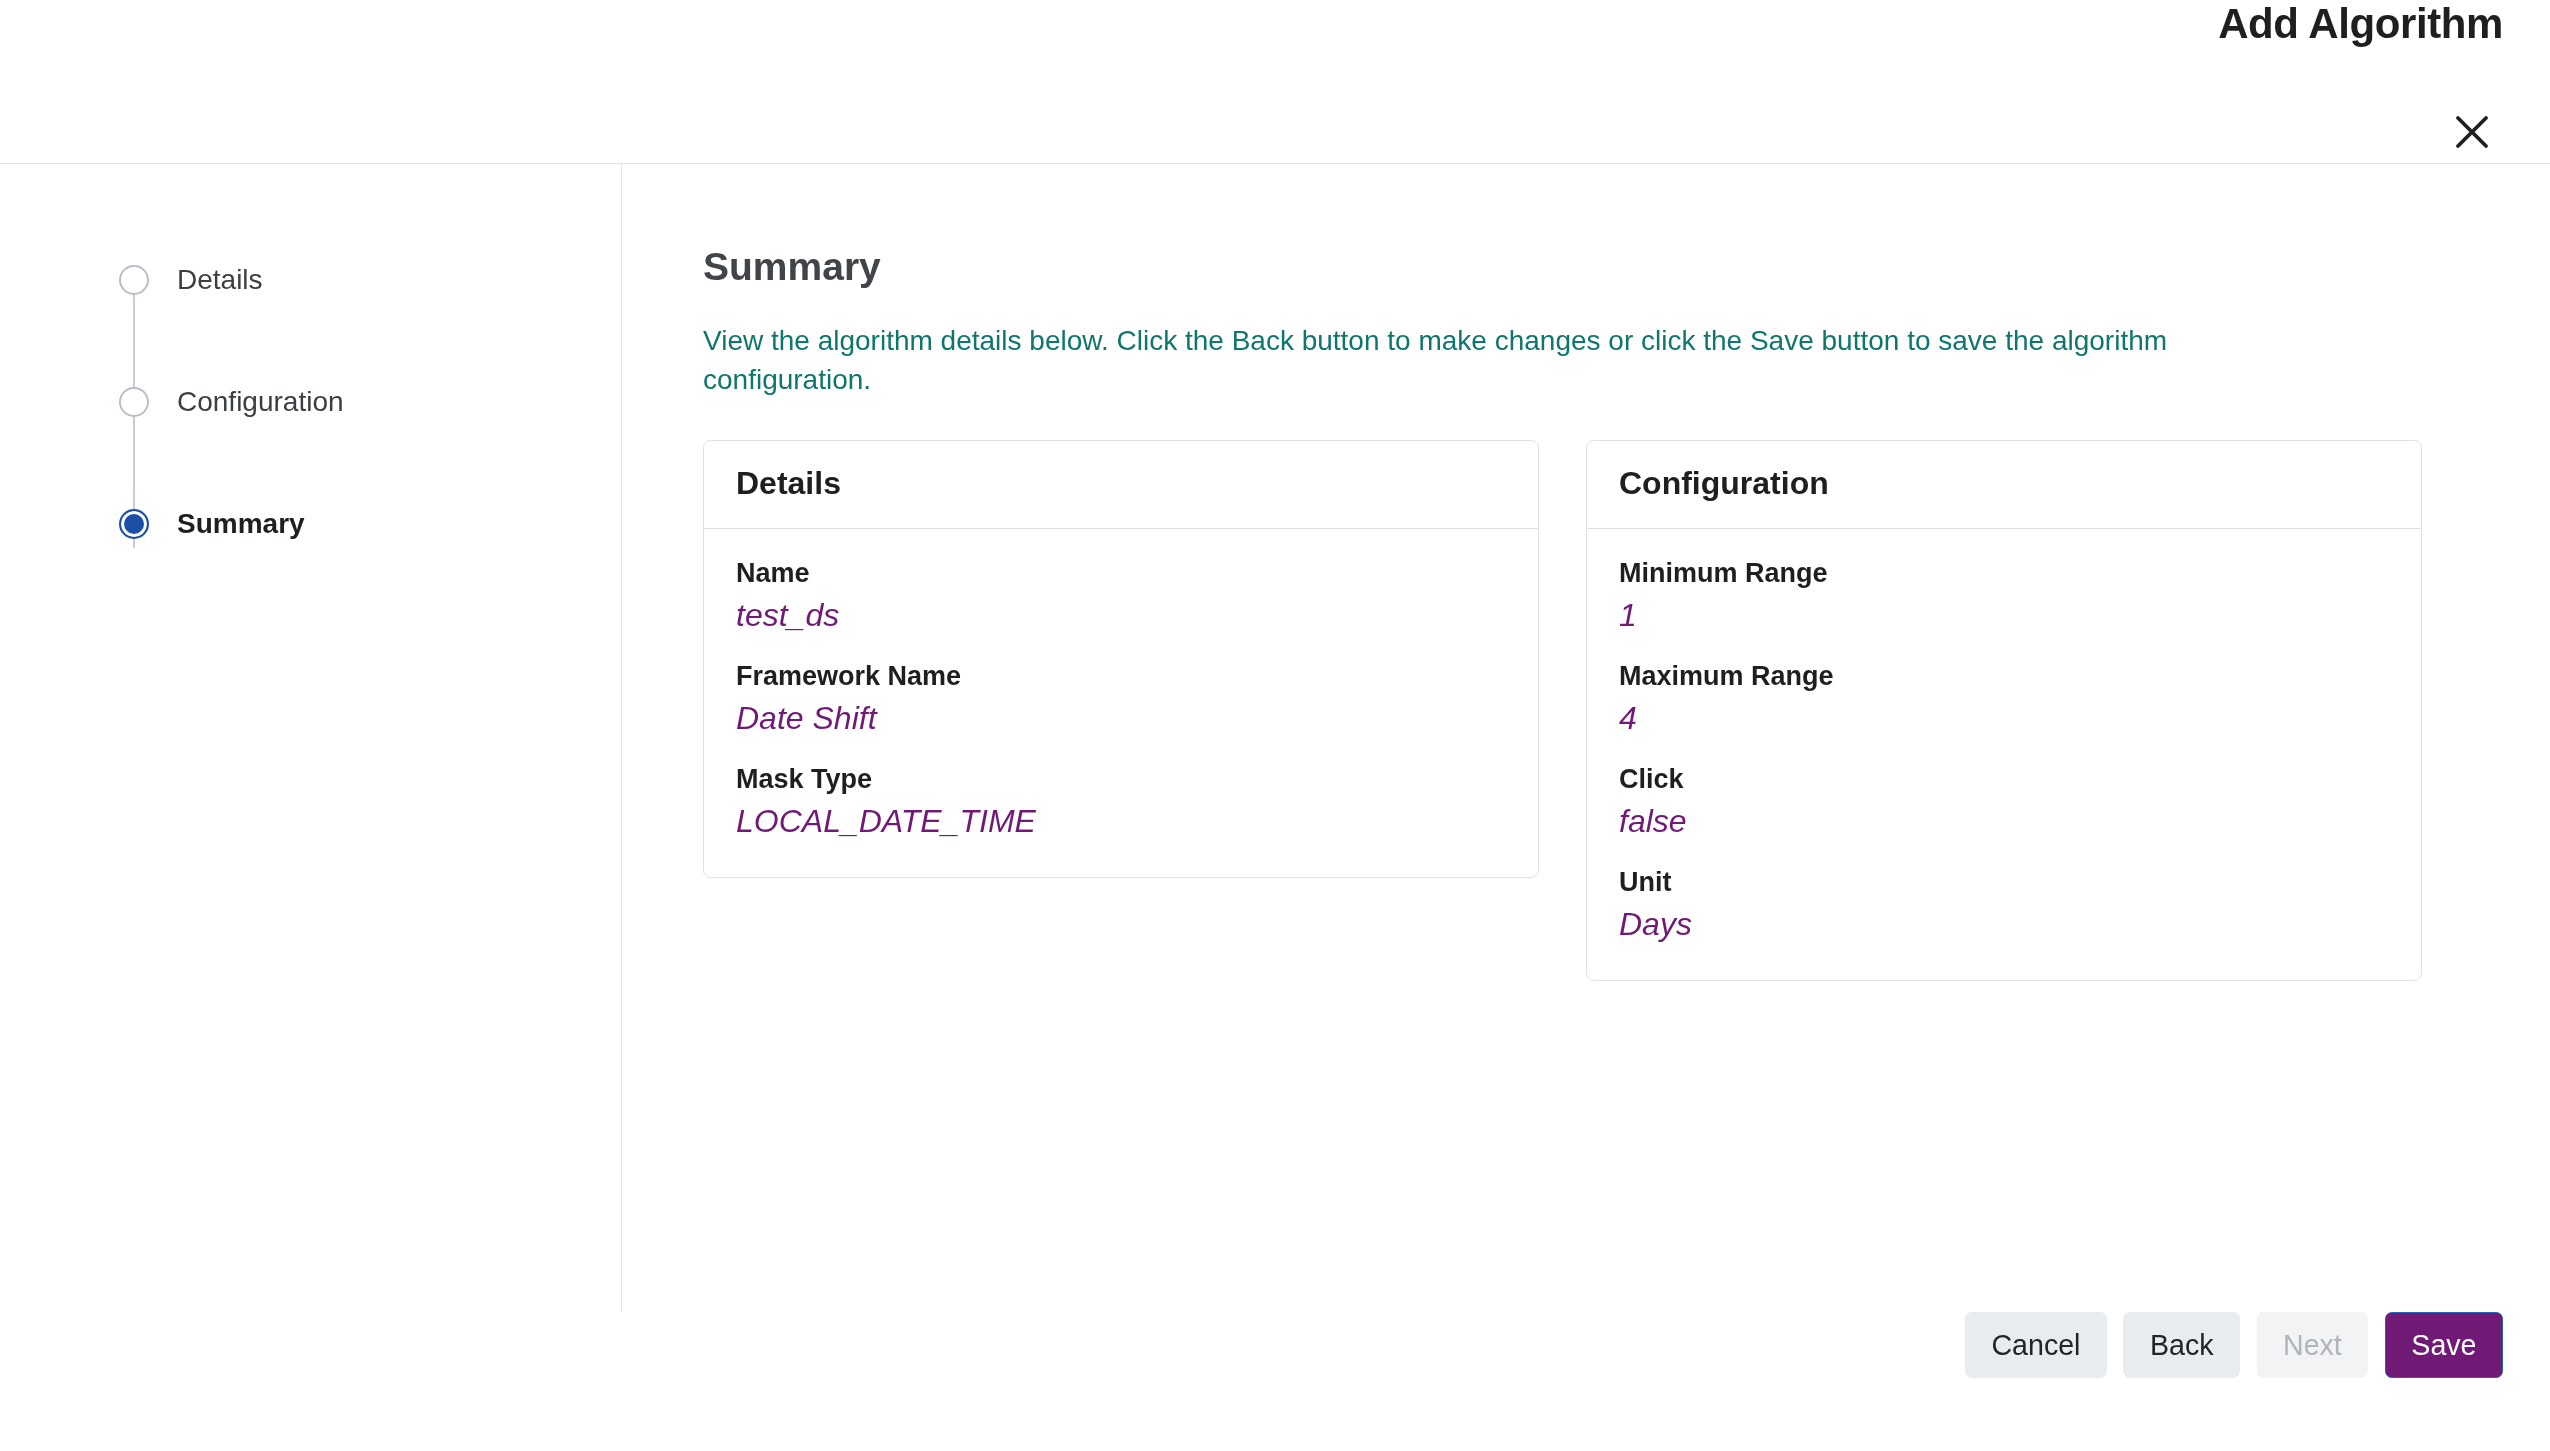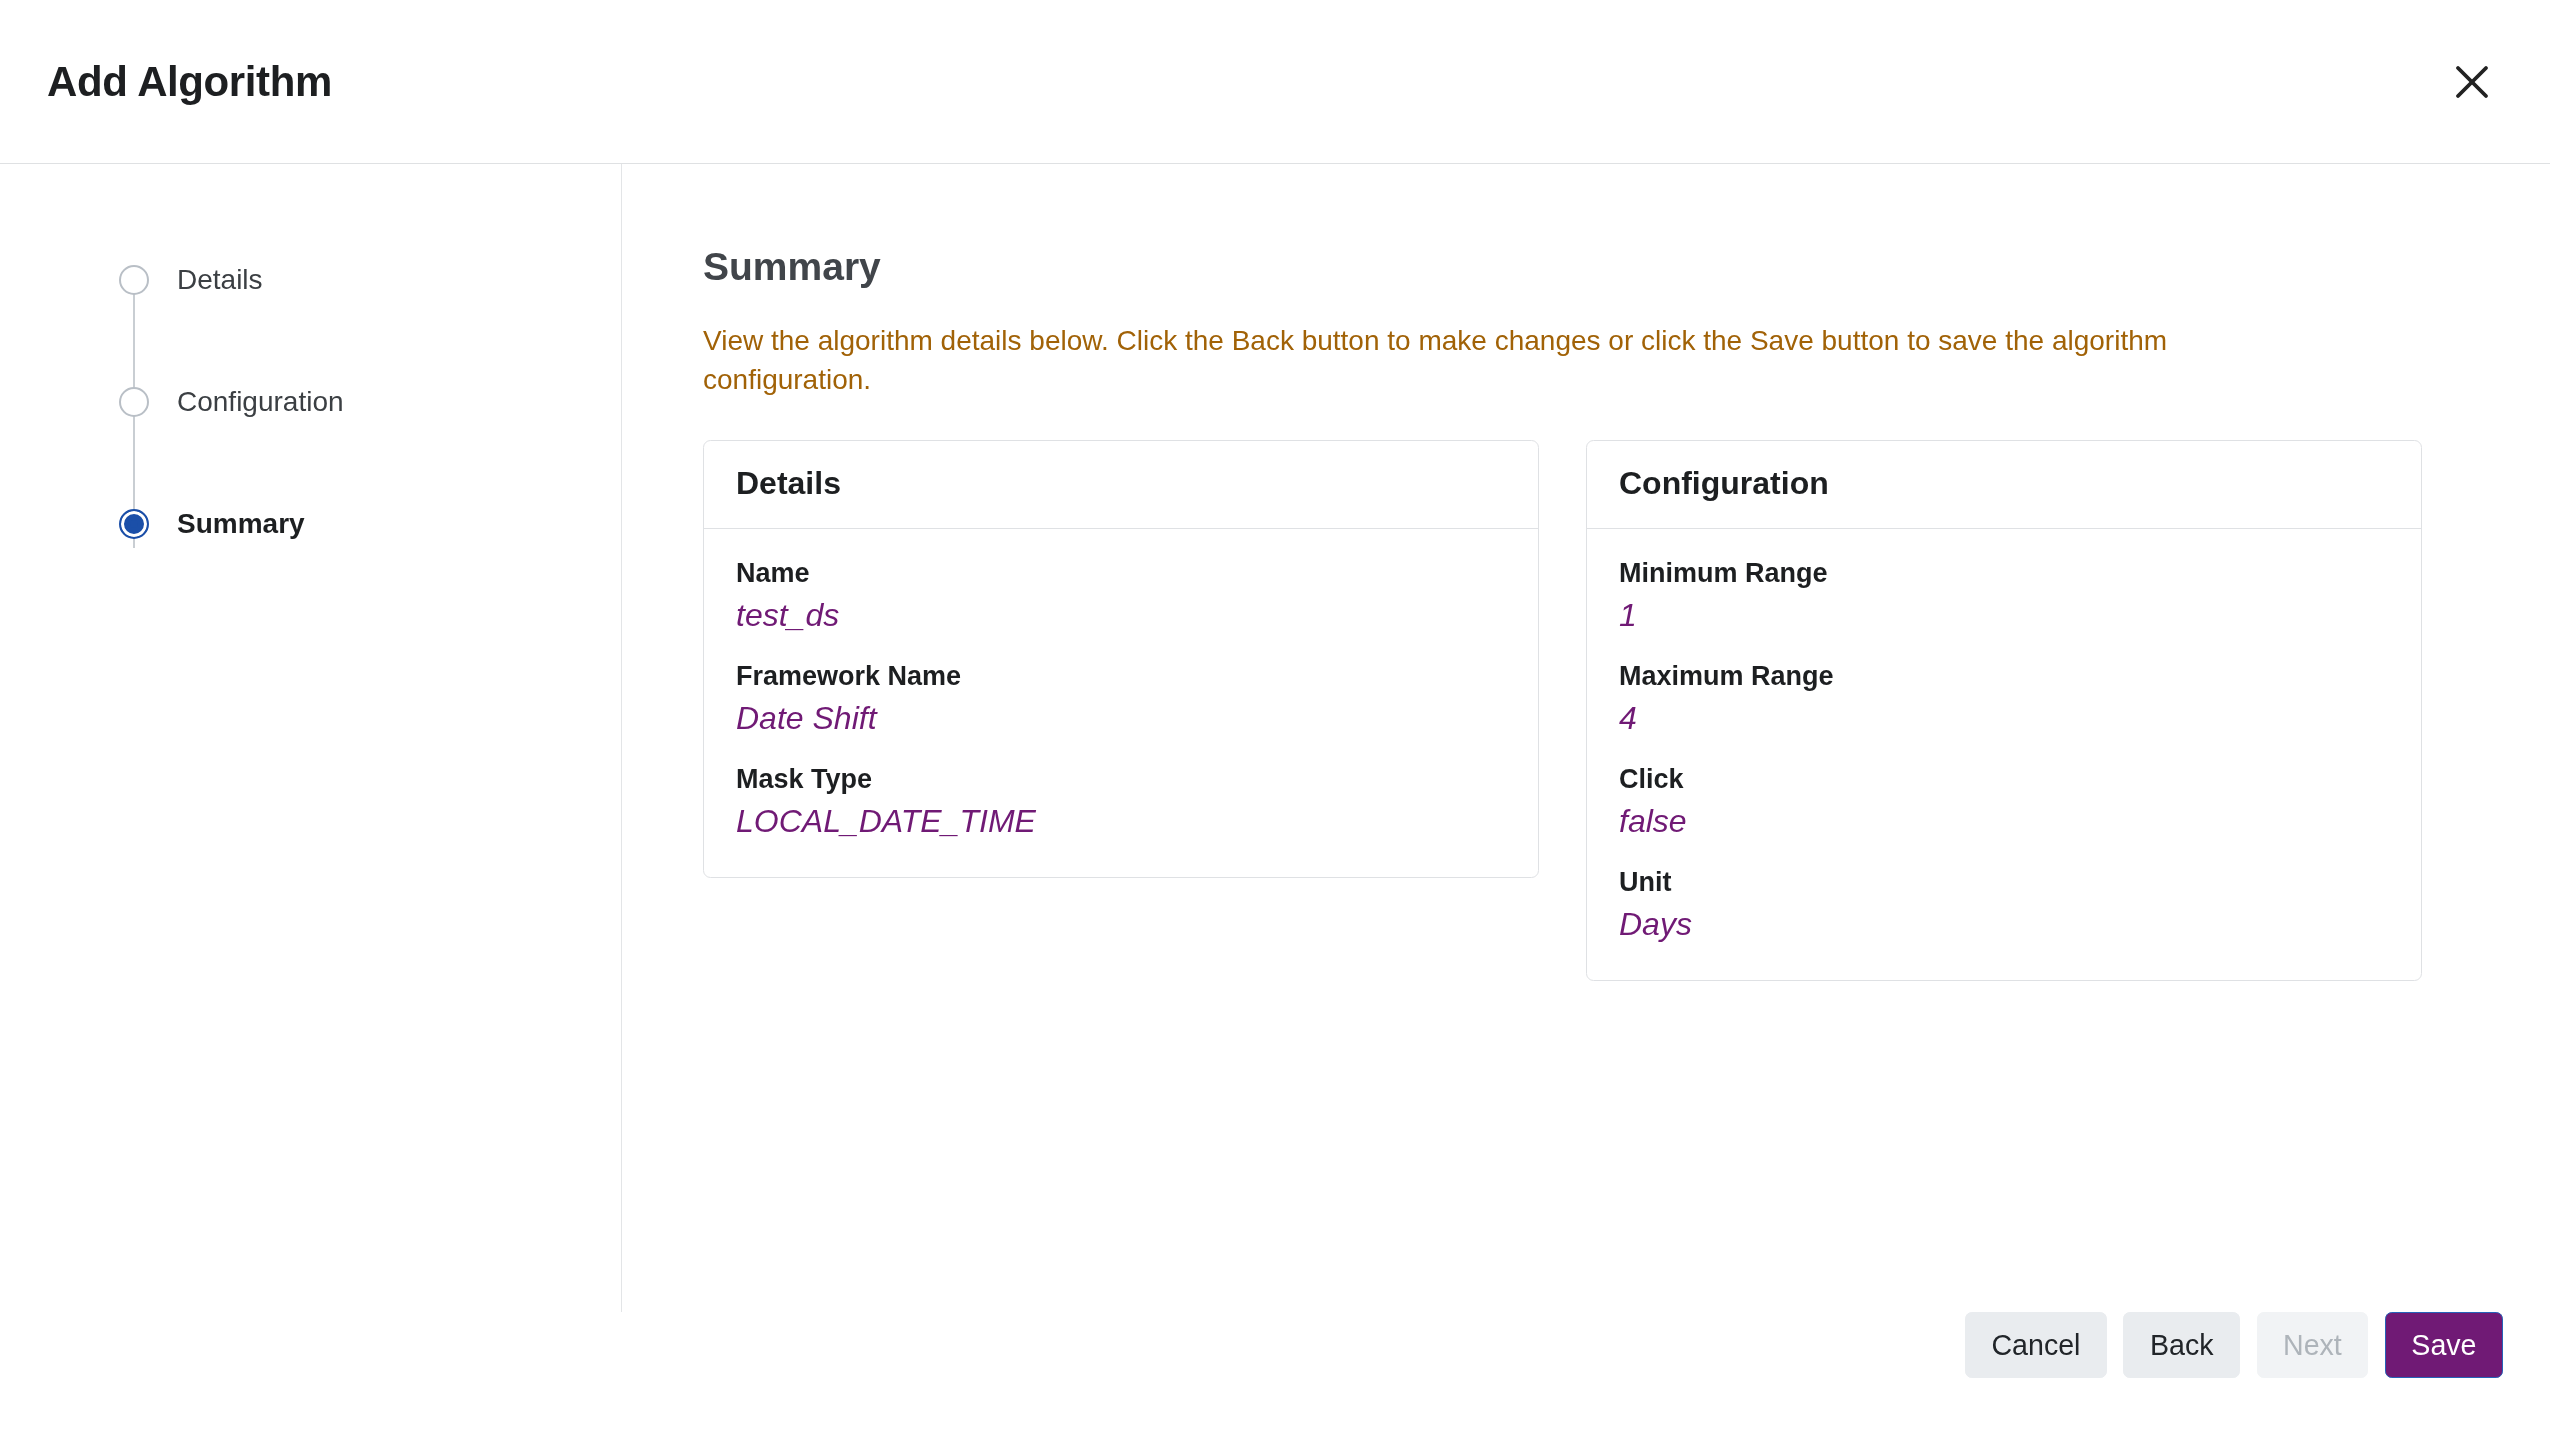--- a/index.html
+++ b/index.html
@@ -17,25 +17,26 @@
     display: flex;
     flex-direction: column;
     background: #ffffff;
   }
 
   
   .dialog-header {
     height: 164px;
     min-height: 164px;
     display: flex;
-    align-items: center;
+    align-items: flex-end;
     justify-content: space-between;
     padding: 0 47px 0 47px;
     border-bottom: 1.5px solid #dfe1e3;
     background: #ffffff;
+    flex-direction: column;
   }
   .dialog-title {
     font-size: 42px;
     font-weight: bold;
     letter-spacing: -0.4px;
     color: #1d1f21;
   }
   .close-btn {
     width: 63px;
     height: 63px;
@@ -117,21 +118,21 @@
   }
   .main-title {
     font-size: 39px;
     font-weight: bold;
     color: #41454a;
     margin-bottom: 33px;
   }
   .main-desc {
     font-size: 28px;
     line-height: 1.38;
-    color: #a16207;
+    color: #0f766e;
     max-width: 1593px;
     margin-bottom: 41px;
   }
 
   .cards {
     display: flex;
     gap: 47px;
     align-items: flex-start;
   }
   .card {

